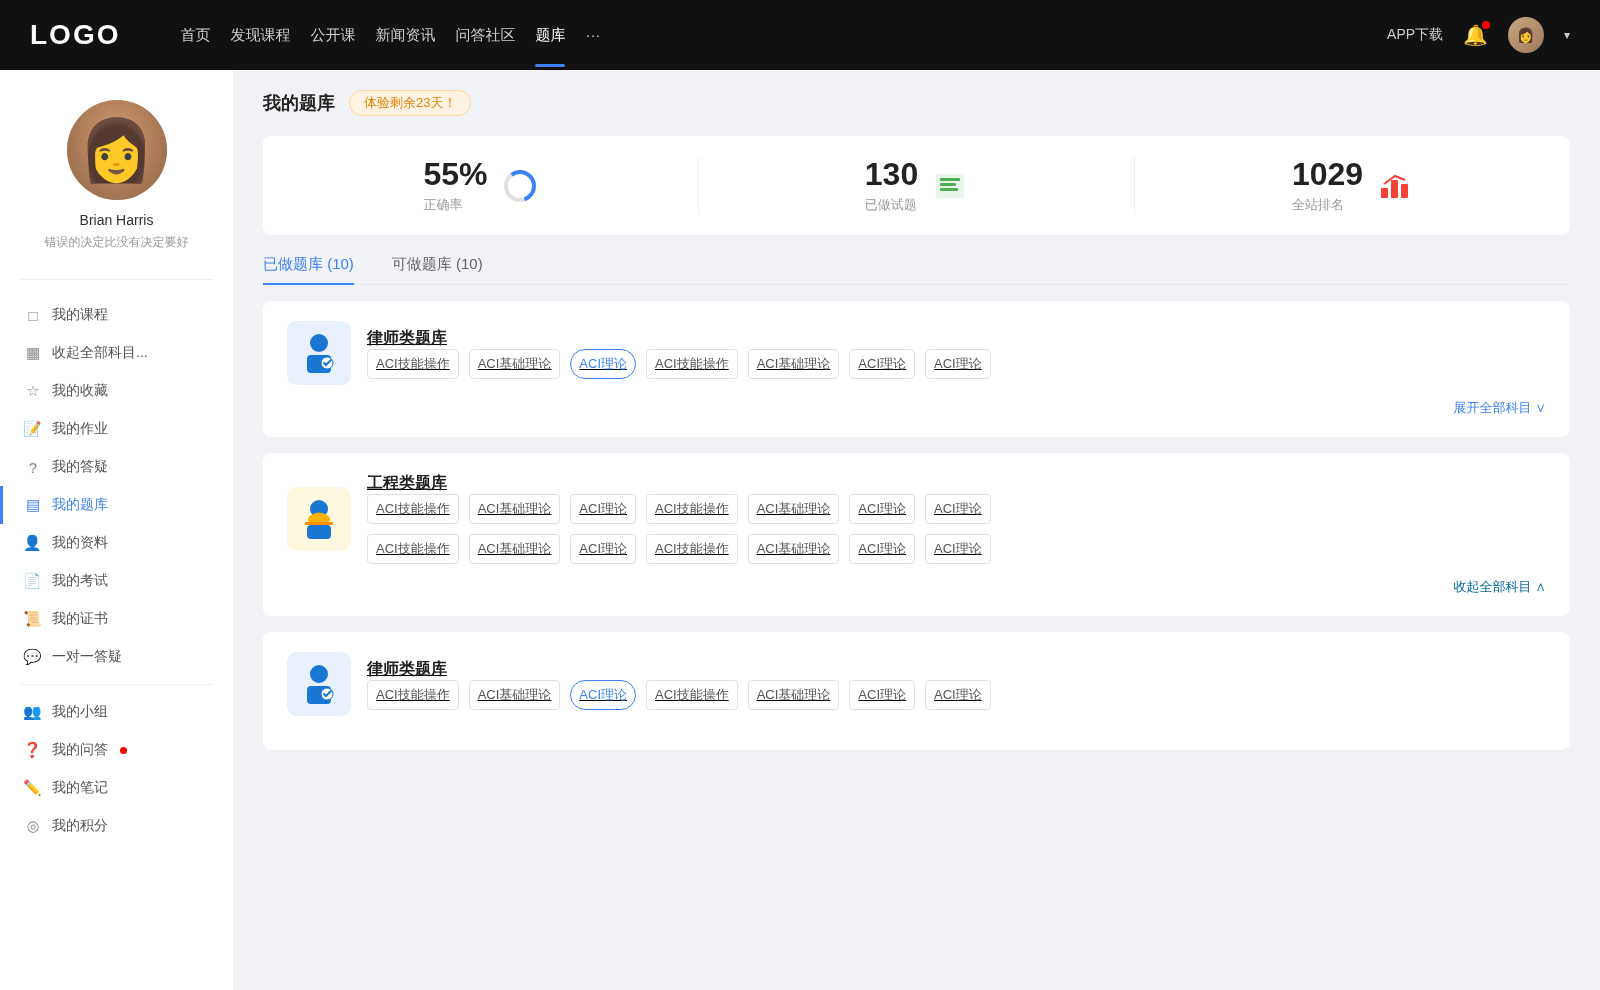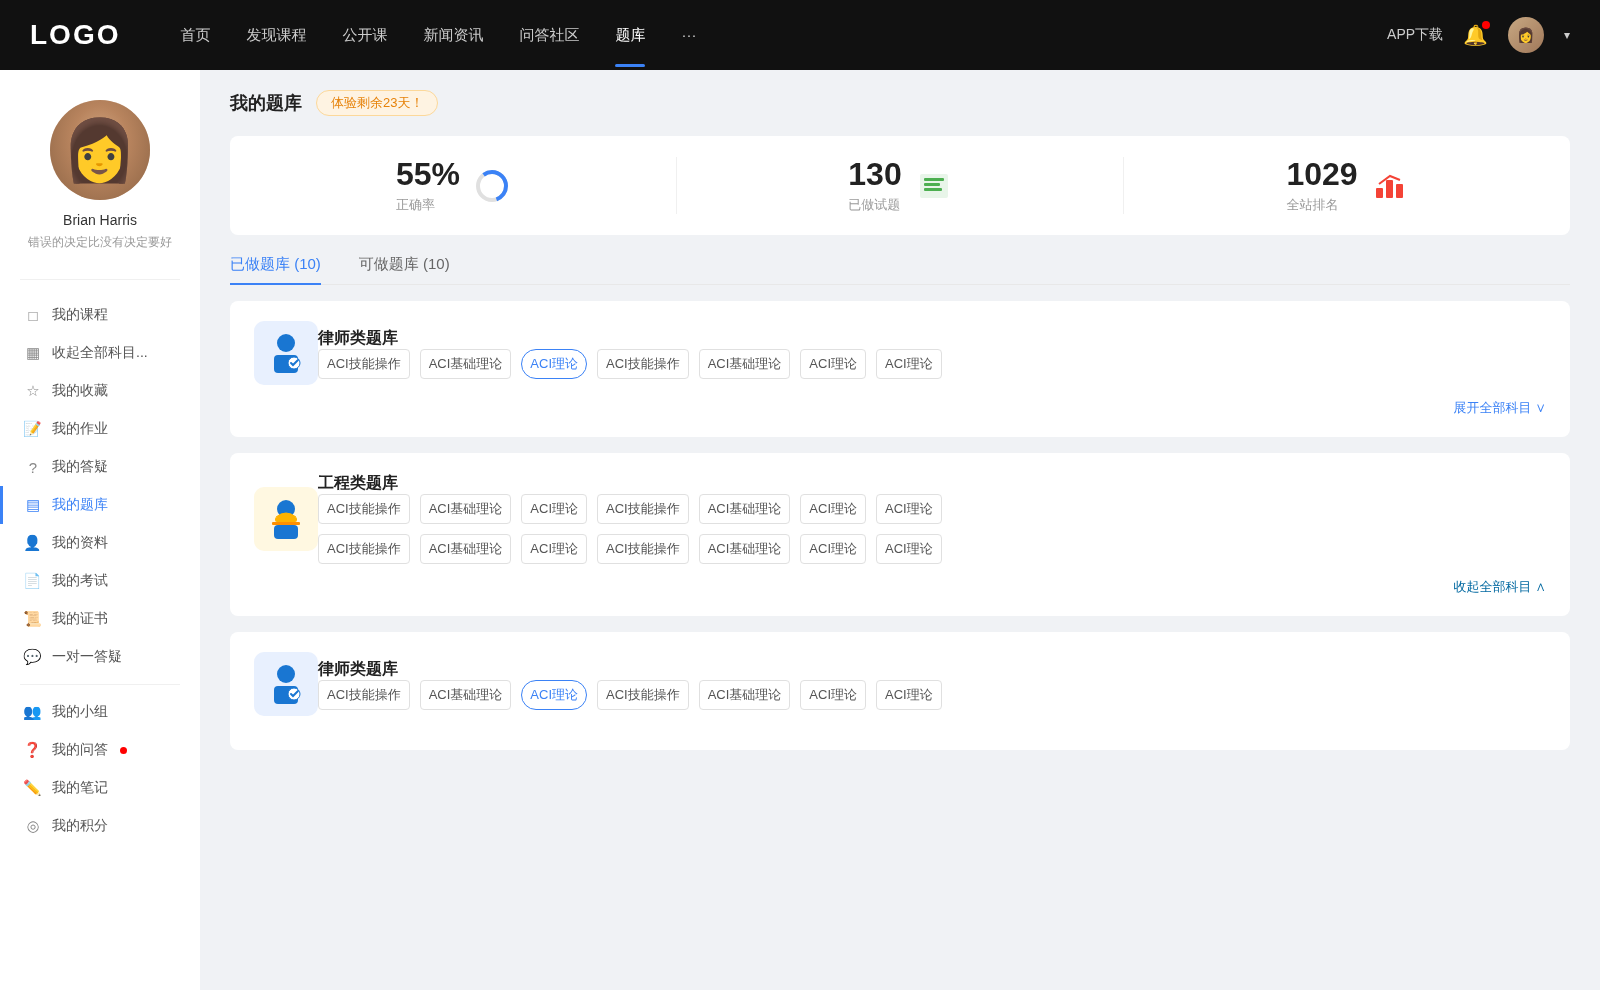--- a/index.html
+++ b/index.html
@@ -16,21 +16,21 @@
     }
     .header-logo {
       color: white;
       font-size: 28px;
       font-weight: bold;
       letter-spacing: 2px;
       margin-right: 60px;
     }
     .header-nav {
       display: flex;
-      gap: 36px;
+      gap: 20px;
       flex: 1;
     }
     .header-nav-item {
       color: #ccc;
       font-size: 15px;
       cursor: pointer;
       padding: 4px 0;
       position: relative;
     }
     .header-nav-item.active {
@@ -84,21 +84,21 @@
     .header-dropdown-icon { color: #ccc; font-size: 12px; cursor: pointer; }
 
     
     .main-layout {
       display: flex;
       min-height: calc(990px - 70px);
     }
 
     
     .sidebar {
-      width: 200px;
+      width: 233px;
       background: white;
       padding: 0;
       flex-shrink: 0;
     }
     .sidebar-profile {
       display: flex;
       flex-direction: column;
       align-items: center;
       padding: 30px 20px 20px;
     }
@@ -270,21 +270,23 @@
     
     .bank-section {
       background: white;
       border-radius: 8px;
       margin-bottom: 16px;
       padding: 20px 24px;
     }
     .bank-header {
       display: flex;
       align-items: center;
+      gap: 16px;
       margin-bottom: 14px;
+      text-decoration: underline;
     }
     .bank-icon {
       width: 64px; height: 64px;
       border-radius: 10px;
       background: #e8f0fe;
       display: flex; align-items: center; justify-content: center;
       flex-shrink: 0;
     }
     .bank-title {
       font-size: 16px;

